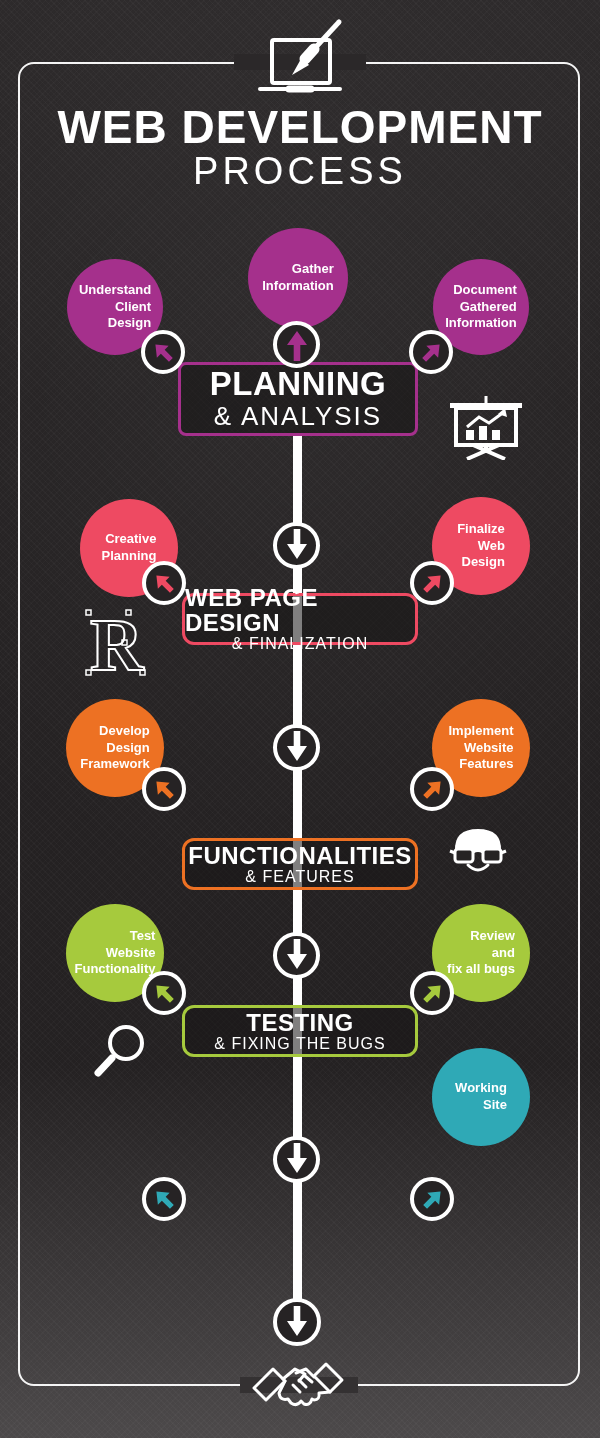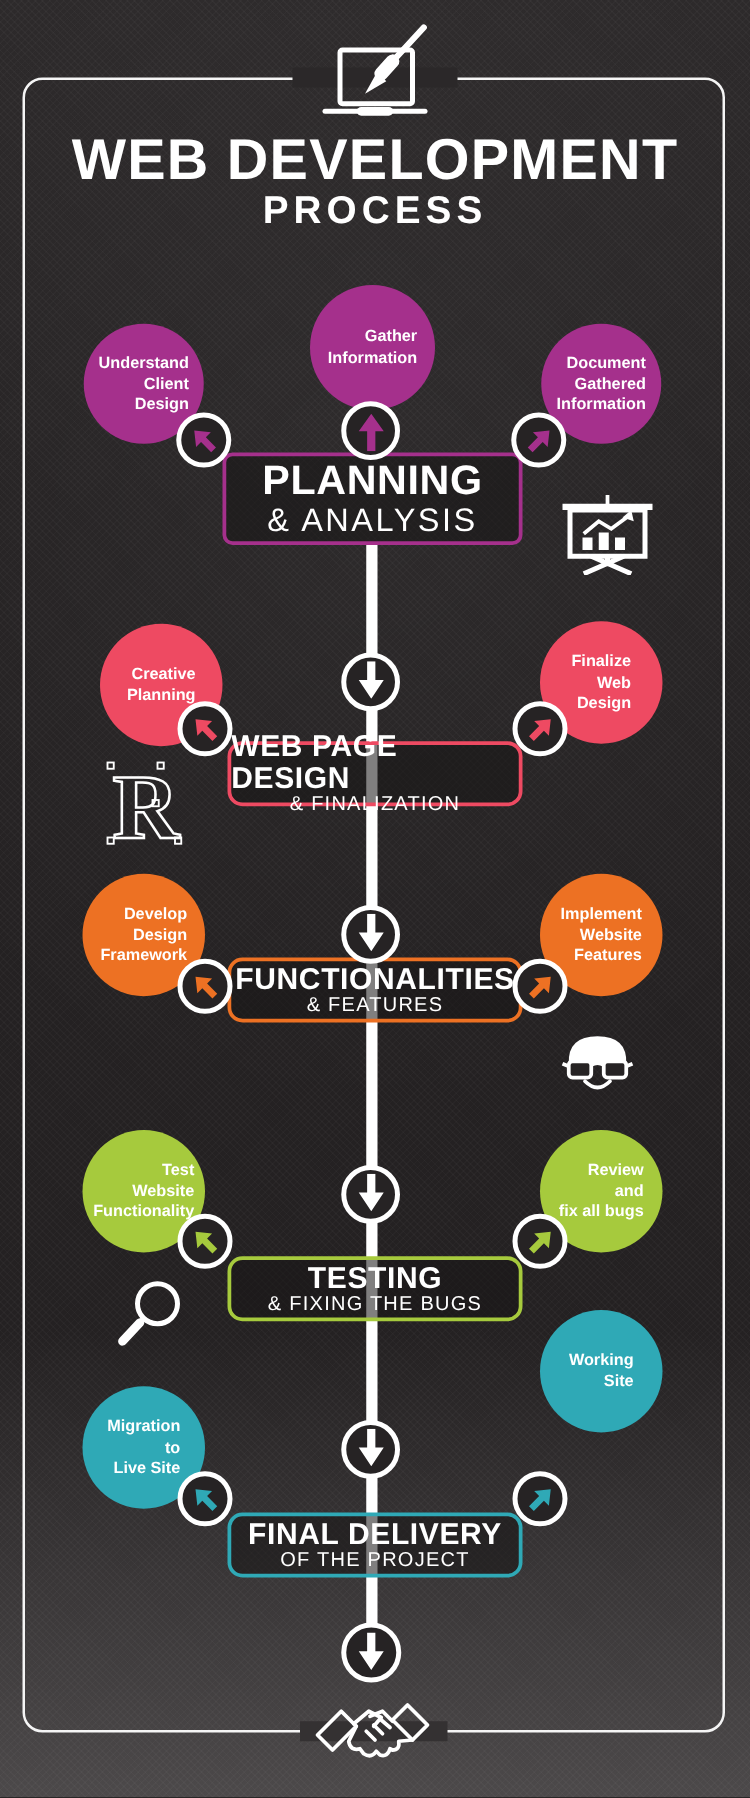--- a/index.html
+++ b/index.html
@@ -34,21 +34,21 @@
   .ic-face{ left:449px; top:824px; }
   .ic-magnifier{ left:88px; top:1020px; }
   .ic-handshake{ left:246px; top:1342px; }
 
   .title1{
     position:absolute; left:0; top:104px; width:100%; text-align:center; z-index:2;
     color:#fff; font-size:46px; font-weight:bold; letter-spacing:1px; line-height:1;
   }
   .title2{
     position:absolute; left:0; top:152px; width:100%; text-align:center; z-index:2;
-    color:#fff; font-size:31px; font-weight:700; letter-spacing:4px; line-height:1;
+    color:#fff; font-size:38px; font-weight:400; letter-spacing:4px; line-height:1;
   }
 
   .vline{ position:absolute; left:293px; top:436px; width:9px; height:878px; background:#fff; z-index:1; }
 
   .section{ position:absolute; inset:0; pointer-events:none; }
 
   .bub{
     position:absolute; width:98px; height:98px; border-radius:50%;
     background-color:currentColor; z-index:2;
     display:flex; align-items:center; justify-content:center; text-align:right;
@@ -87,21 +87,21 @@
   .s1 .stage-box{ top:362px; }
   
   .s2 .bub.l{ left:80px; top:499px; } .s2 .bub.r{ left:432px; top:497px; }
   .s2 .ring.down{ left:273px; top:522px; }
   .s2 .ring.curl{ left:142px; top:561px; } .s2 .ring.curr{ left:410px; top:561px; }
   .s2 .stage-box{ top:593px; }
   
   .s3 .bub.l{ left:66px; top:699px; } .s3 .bub.r{ left:432px; top:699px; }
   .s3 .ring.down{ left:273px; top:724px; }
   .s3 .ring.curl{ left:142px; top:767px; } .s3 .ring.curr{ left:410px; top:767px; }
-  .s3 .stage-box{ top:766px; }
+  .s3 .stage-box{ top:838px; }
   
   .s4 .bub.l{ left:66px; top:904px; } .s4 .bub.r{ left:432px; top:904px; }
   .s4 .ring.down{ left:273px; top:932px; }
   .s4 .ring.curl{ left:142px; top:971px; } .s4 .ring.curr{ left:410px; top:971px; }
   .s4 .stage-box{ top:1005px; }
   
   .s5 .bub.l{ left:66px; top:1109px; } .s5 .bub.r{ left:432px; top:1048px; }
   .s5 .ring.down{ left:273px; top:1136px; }
   .s5 .ring.curl{ left:142px; top:1177px; } .s5 .ring.curr{ left:410px; top:1177px; }
   .s5 .stage-box{ top:1210px; }
@@ -299,47 +299,38 @@
       <div class="s">&amp; FIXING THE BUGS</div>
     </div>
   </div>
 
   <svg class="icon ic-magnifier" width="62" height="62" viewBox="0 0 62 62">
     <circle cx="38" cy="23" r="16" stroke="#fff" stroke-width="4" fill="none"></circle>
     <path d="M24,38 L10,53" stroke="#fff" stroke-width="7" stroke-linecap="round"></path>
   </svg>
 
   <div class="section s5" style="color: rgb(47, 169, 182);">
-    <div class="bub l">
-        <span>Migration
-to
-Live Site</span>
-      </div>
     <div class="bub r">
         <span>Working
 Site</span>
       </div>
     <div class="ring down">
       <svg width="26" height="30" viewBox="0 0 24 30">
           <path fill="#fff" d="M8.7,0 L8.7,15 L2,15 L12,30 L22,15 L15.3,15 L15.3,0 Z"></path>
         </svg>
     </div>
     <div class="ring cur curl">
       <svg width="25" height="25" viewBox="0 0 24 24">
           <path fill="currentColor" d="M12,1 L20,11 L14.6,11 L14.6,22 L9.4,22 L9.4,11 L4,11 Z"></path>
         </svg>
     </div>
     <div class="ring cur curr">
       <svg width="25" height="25" viewBox="0 0 24 24">
           <path fill="currentColor" d="M12,1 L20,11 L14.6,11 L14.6,22 L9.4,22 L9.4,11 L4,11 Z"></path>
         </svg>
-    </div>
-    <div class="stage-box">
-      <div class="t">FINAL DELIVERY</div>
-      <div class="s">OF THE PROJECT</div>
     </div>
   </div>
 
   <div class="ring final">
     <svg width="26" height="30" viewBox="0 0 24 30" style="margin-top:-3px">
         <path fill="#fff" d="M8.7,0 L8.7,15 L2,15 L12,30 L22,15 L15.3,15 L15.3,0 Z"></path>
       </svg>
   </div>
 
   <svg class="icon ic-handshake" width="104" height="90" viewBox="0 0 104 90">

